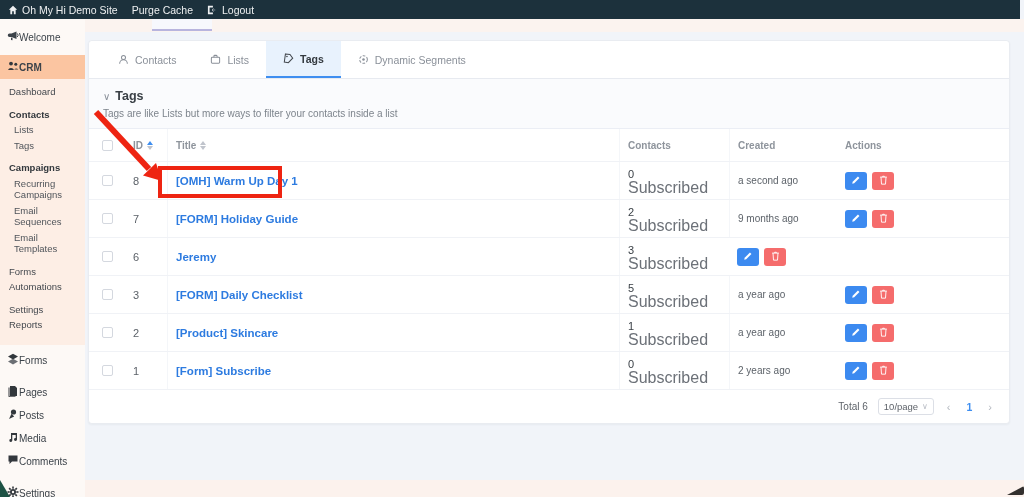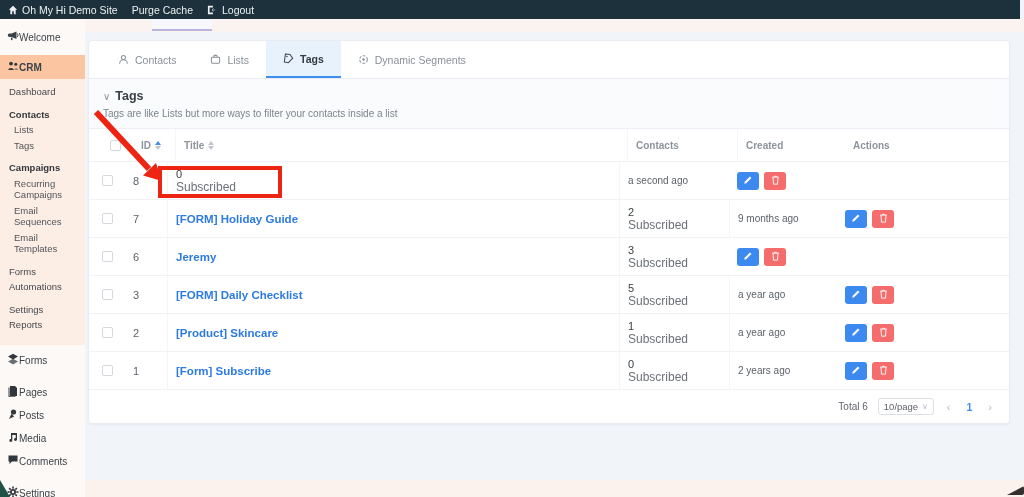--- a/index.html
+++ b/index.html
@@ -48,35 +48,35 @@
   .search-box input { border:none; outline:none; flex:1; font-size:9.5px; color:#606266; width:80px; font-family:inherit; background:transparent; }
   .search-box input::placeholder { color:#b9bdc5; }
   .btn-create { height:19px; background:#3c8af0; color:#fff; border:none; border-radius:3px; font-size:10px; font-weight:700; display:flex; align-items:center; gap:4px; padding:0 9px; cursor:pointer; font-family:inherit; }
   .kebab { color:#5a6067; font-size:12px; cursor:pointer; padding:0 2px; line-height:14px; }
 
   
   .tbl { border-top:1px solid #ebeef5; }
   .trow { display:grid; grid-template-columns:36px 42px 452px 110px 108px 1fr; align-items:center; border-bottom:1px solid #f0f2f6; background:#fff; }
   .trow > div { padding:0 8px; height:100%; display:flex; align-items:center; }
   .trow .c-title, .trow .c-contacts, .trow .c-created { border-left:1px solid #f4f6f9; }
-  .thead { height:33px; color:#8e949c; font-size:10px; font-weight:700;padding-left:8px; }
+  .thead { height:33px; color:#8e949c; font-size:10px; font-weight:700; }
   .tr-data { height:38px; }
   .cb { width:11px; height:11px; border:1px solid #d4d8df; border-radius:2px; background:#fff; cursor:pointer; }
   .c-check { justify-content:center; }
   .sorter { display:inline-flex; flex-direction:column; gap:1px; margin-left:4px; }
   .sorter i { width:0; height:0; border-left:3px solid transparent; border-right:3px solid transparent; display:block; }
   .sorter .up { border-bottom:4px solid #c0c4cc; }
   .sorter .down { border-top:4px solid #c0c4cc; }
   .sorter .up.on { border-bottom-color:#3e8ef0; }
   .id-cell { color:#5c6269; }
   .link { color:#2d7be0; font-weight:600; font-size:11.5px; cursor:pointer; }
   .c-contacts { display:flex; }
   .contacts-wrap { line-height:13px; }
   .contacts-wrap .num { color:#3a4046; }
-  .contacts-wrap .sub { color:#6c7178; font-size:12px; }
+  .contacts-wrap .sub { color:#6c7178; font-size:16px; }
   .created-cell { color:#5c6269; font-size:10px; }
   .act-btn { width:22px; height:18px; border:none; border-radius:3px; display:inline-flex; align-items:center; justify-content:center; cursor:pointer; margin-right:5px; }
   .act-edit { background:#3c8af0; }
   .act-del { background:#f56c6c; }
 
   
   .card-foot { height:33px; display:flex; align-items:center; justify-content:flex-end; gap:10px; padding-right:14px; background:#fff; border-radius:0 0 4px 4px; }
   .total-txt { color:#5f646b; font-size:10px; }
   .pg-select { width:56px; height:17px; border:1px solid #dcdfe6; border-radius:3px; display:flex; align-items:center; justify-content:space-between; padding:0 5px; font-size:9.5px; color:#5f646b; cursor:pointer; background:#fff; }
   .pg-select .chev { color:#b9bdc5; font-size:8px; }
@@ -285,20 +285,23 @@
         <div class="c-contacts">Contacts</div>
         <div class="c-created">Created</div>
         <div>Actions</div>
       </div>
 
       <div class="trow tr-data">
         <div class="c-check">
             <span class="cb"></span>
           </div>
         <div class="id-cell">8</div>
+        <div class="c-title">
+            <span class="link">[OMH] Warm Up Day 1</span>
+          </div>
         <div class="c-contacts">
             <div class="contacts-wrap">
               <div class="num">0</div>
               <div class="sub">Subscribed</div>
             </div>
           </div>
         <div class="c-created created-cell">a second ago</div>
         <div>
           <button class="act-btn act-edit">
               <span><svg width="10" height="10" viewBox="0 0 12 12">

